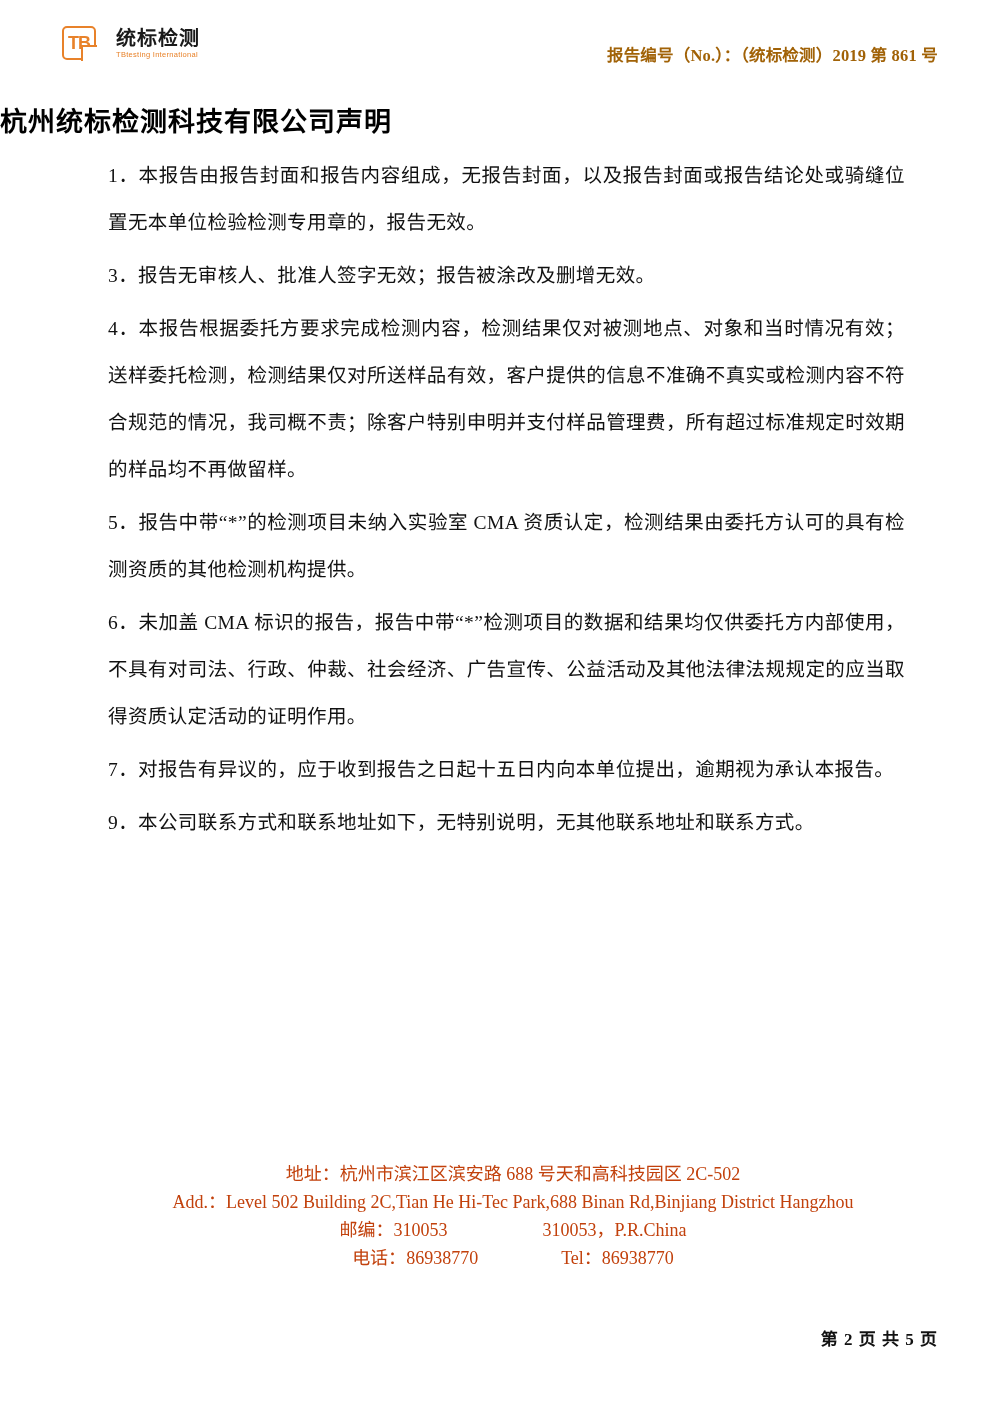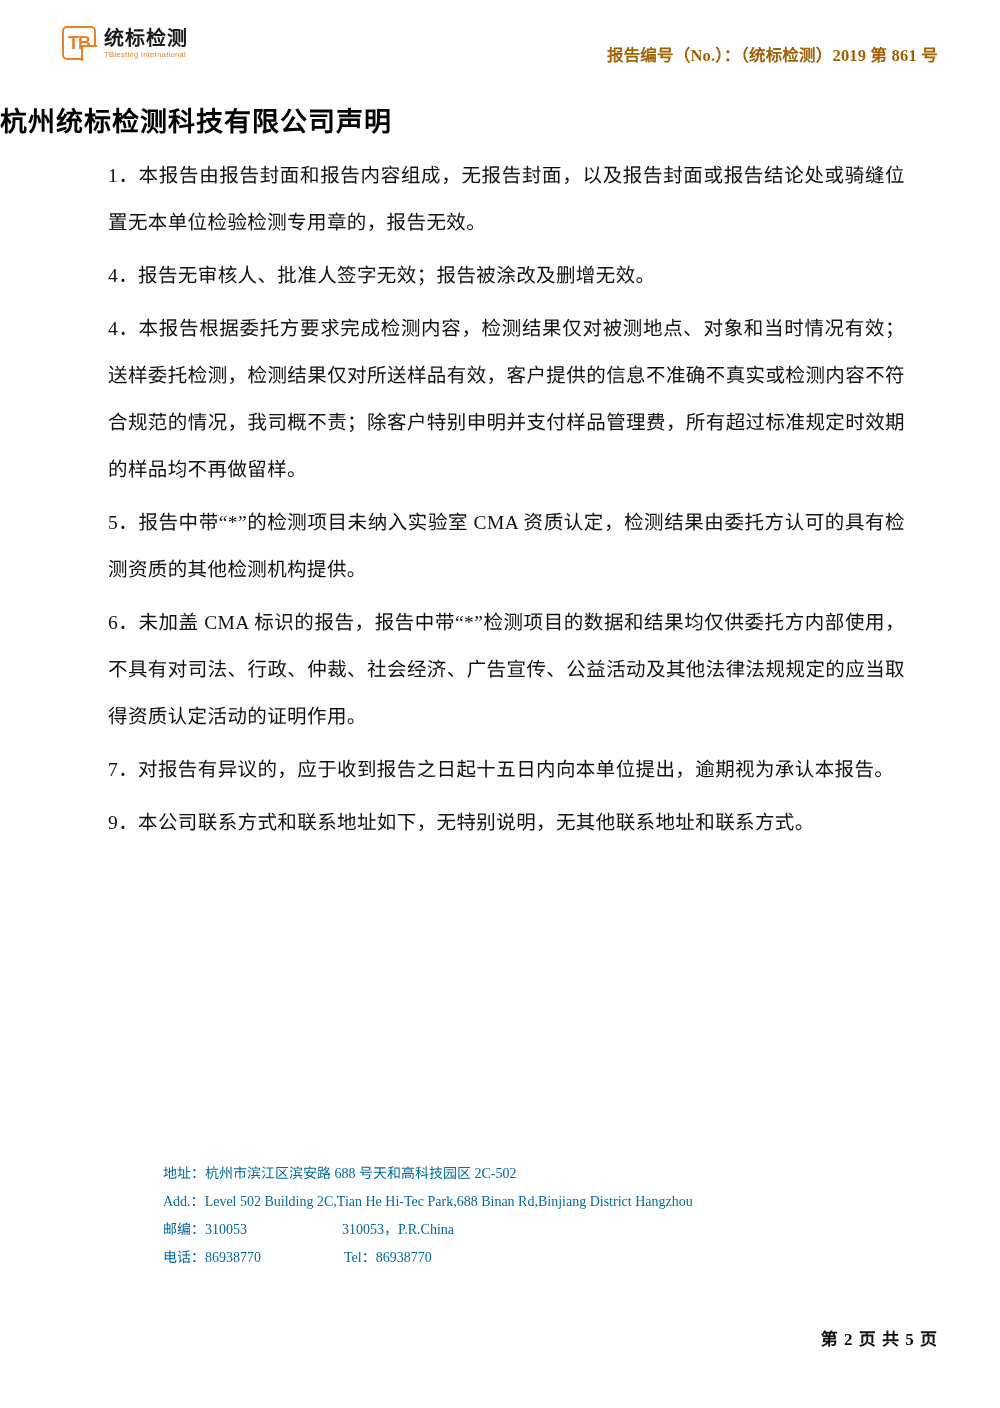--- a/index.html
+++ b/index.html
@@ -32,21 +32,21 @@
     height: 58px;
     display: flex;
     align-items: center;
   }
   .logo-block {
     position: absolute;
     left: 62px;
     top: 0;
     display: flex;
     align-items: center;
-    gap: 8px;
+    gap: 20px;
   }
   .logo-mark {
     width: 34px;
     height: 34px;
     border: 2.5px solid #E8822A;
     border-radius: 5px;
     position: relative;
     box-sizing: border-box;
   }
   .logo-mark .tb {
@@ -134,24 +134,25 @@
     font-family: "Liberation Serif", "DejaVu Serif", serif;
     letter-spacing: 0.4px;
   }
 
   
   .contact {
     position: absolute;
     left: 163px;
     top: 1160px;
     width: 700px;
-    font-size: 14px;
+    font-size: 18px;
     line-height: 28px;
-    color: #0369a1;
+    color: #c2410c;
     font-family: "Liberation Serif", "DejaVu Serif", serif;
+    text-align: center;
   }
   .contact .row {
     display: block;
     white-space: pre;
   }
   .contact .row .seg2 {
     display: inline-block;
     margin-left: 83px;
   }
   .contact .row .seg2b {
@@ -186,21 +187,21 @@
         <div class="logo-en">TBtesting International</div>
       </div>
     </div>
     <div class="report-no">报告编号（No.）：（统标检测）2019 第 861 号</div>
   </div>
 
   <div class="doc-title">杭州统标检测科技有限公司声明</div>
 
   <div class="content">
     <p class="clause">1．本报告由报告封面和报告内容组成，无报告封面，以及报告封面或报告结论处或骑缝位置无本单位检验检测专用章的，报告无效。</p>
-    <p class="clause">4．报告无审核人、批准人签字无效；报告被涂改及删增无效。</p>
+    <p class="clause">3．报告无审核人、批准人签字无效；报告被涂改及删增无效。</p>
     <p class="clause">4．本报告根据委托方要求完成检测内容，检测结果仅对被测地点、对象和当时情况有效；送样委托检测，检测结果仅对所送样品有效，客户提供的信息不准确不真实或检测内容不符合规范的情况，我司概不责；除客户特别申明并支付样品管理费，所有超过标准规定时效期的样品均不再做留样。</p>
     <p class="clause">5．报告中带“*”的检测项目未纳入实验室 CMA 资质认定，检测结果由委托方认可的具有检测资质的其他检测机构提供。</p>
     <p class="clause">6．未加盖 CMA 标识的报告，报告中带“*”检测项目的数据和结果均仅供委托方内部使用，不具有对司法、行政、仲裁、社会经济、广告宣传、公益活动及其他法律法规规定的应当取得资质认定活动的证明作用。</p>
     <p class="clause">7．对报告有异议的，应于收到报告之日起十五日内向本单位提出，逾期视为承认本报告。</p>
     <p class="clause">9．本公司联系方式和联系地址如下，无特别说明，无其他联系地址和联系方式。</p>
   </div>
 
   <div class="contact">
     <div class="row"><span>地址：</span><span>杭州市滨江区滨安路 688 号天和高科技园区 2C-502</span></div>
     <div class="row"><span>Add.：</span><span>Level 502 Building 2C,Tian He Hi-Tec Park,688 Binan Rd,Binjiang District Hangzhou</span></div>

